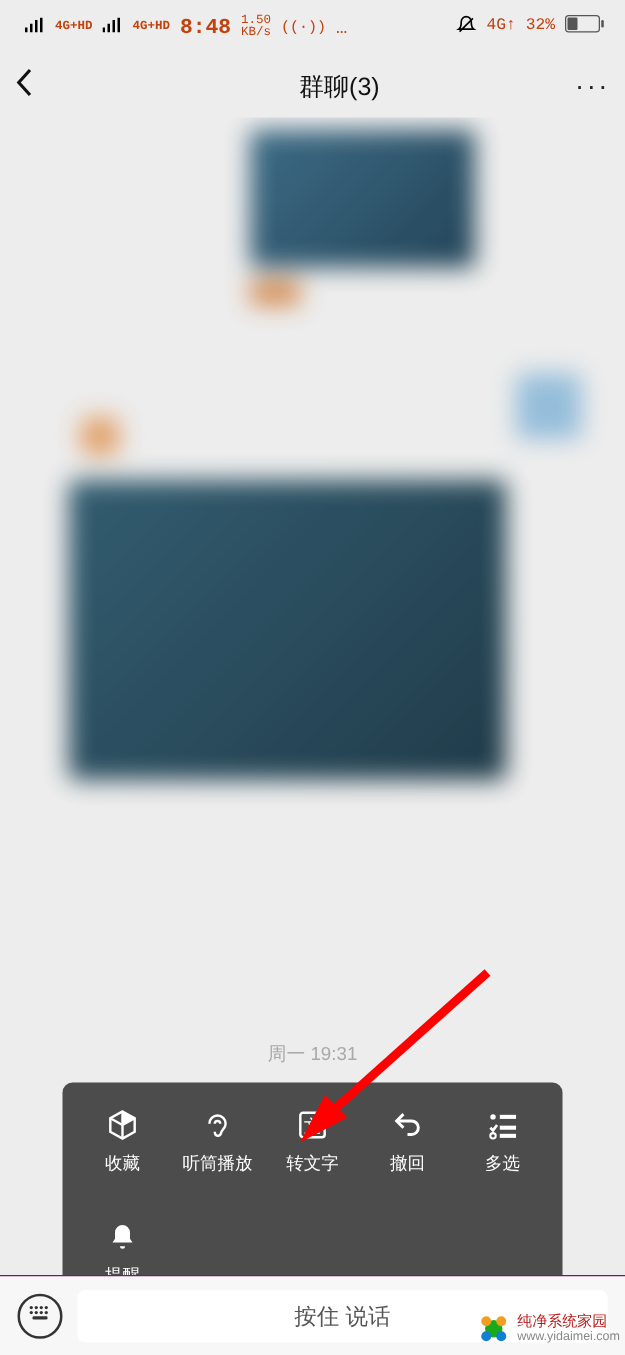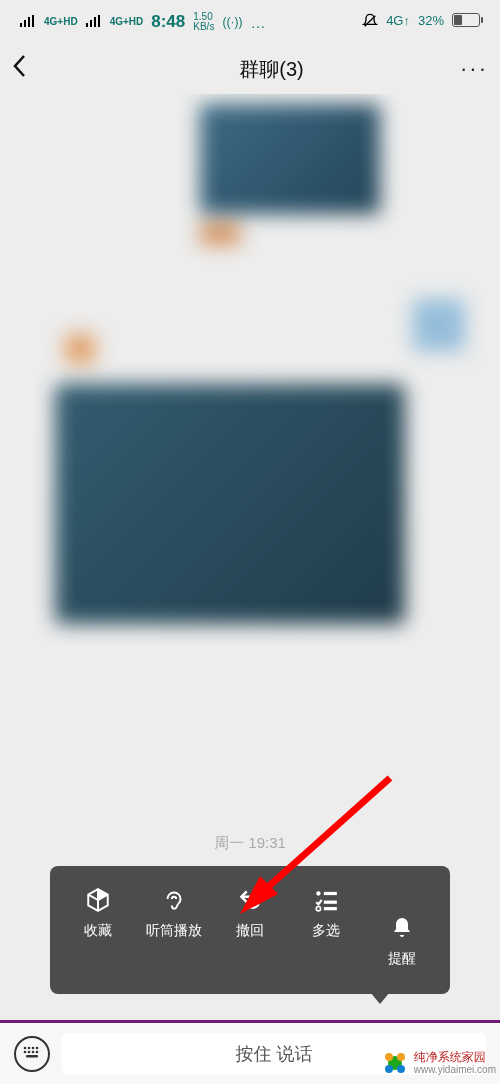--- a/index.html
+++ b/index.html
@@ -10,22 +10,23 @@
     font-family: -apple-system, "PingFang SC", sans-serif;
     position: relative;
     overflow: hidden;
   }
   .status-bar {
     height: 44px;
     display: flex;
     align-items: center;
     padding: 0 20px;
     font-size: 14px;
-    color: #0f766e;
+    color: #c2410c;
     justify-content: space-between;
+    font-family: Liberation Mono, monospace;
   }
   .status-left { display: flex; align-items: center; gap: 8px; }
   .status-right { display: flex; align-items: flex-start; gap: 8px; font-size: 13px; }
   .status-clock { font-weight: 600; font-size: 17px; }
   .status-sig { font-size: 10px; font-weight: bold; line-height: 10px; }
   .nav-bar {
     height: 50px;
     display: flex;
     align-items: center;
     justify-content: space-between;
@@ -91,21 +92,21 @@
   }
   .menu-item.second-row { width: 20%; margin-top: 28px; }
   .menu-icon { width: 28px; height: 28px; display: flex; align-items: center; justify-content: center; }
   .menu-label { font-size: 14px; }
   .arrow-pointer {
     position: absolute; top: 680px; left: 240px; width: 160px; height: 140px;
     z-index: 30;
   }
   .input-bar {
     position: absolute; bottom: 0; left: 0; right: 0; height: 64px;
-    background: #f7f7f7; border-top: 3px solid #701a75;
+    background: #f7f7f7; border-top: 1px solid #701a75;
     display: flex; align-items: center; padding: 0 14px; gap: 12px;
   }
   .kbd-toggle {
     width: 36px; height: 36px; border: 2px solid #333; border-radius: 50%;
     display: flex; align-items: center; justify-content: center;
   }
   .voice-input {
     flex: 1; height: 42px; background: #fff; border-radius: 6px;
     display: flex; align-items: center; justify-content: center;
     font-size: 18px; color: #555;
@@ -203,20 +204,29 @@
       <span class="menu-label">收藏</span>
     </div>
     <div class="menu-item">
       <span class="menu-icon">
         <svg width="26" height="26" viewBox="0 0 24 24" fill="none" stroke="#fff" stroke-width="1.8">
             <path d="M6 11a6 6 0 0 1 12 0c0 3-2 4-3 6-0.5 1-0.5 3-2.5 3S10 19 10 17"></path>
             <path d="M10 11a2 2 0 0 1 4 0"></path>
           </svg>
       </span>
       <span class="menu-label">听筒播放</span>
+    </div>
+    <div class="menu-item">
+      <span class="menu-icon">
+        <svg width="26" height="26" viewBox="0 0 24 24" fill="none" stroke="#fff" stroke-width="1.8">
+            <rect x="3" y="3" width="18" height="18" rx="2"></rect>
+            <text x="12" y="17" text-anchor="middle" font-size="13" fill="#fff" stroke="none" font-family="sans-serif">文</text>
+          </svg>
+      </span>
+      <span class="menu-label">转文字</span>
     </div>
     <div class="menu-item">
       <span class="menu-icon">
         <svg width="26" height="26" viewBox="0 0 24 24" fill="none" stroke="#fff" stroke-width="2.2">
             <path d="M9 14l-5-5 5-5"></path>
             <path d="M4 9h11a5 5 0 0 1 5 5v0a5 5 0 0 1-5 5h-3"></path>
           </svg>
       </span>
       <span class="menu-label">撤回</span>
     </div>

